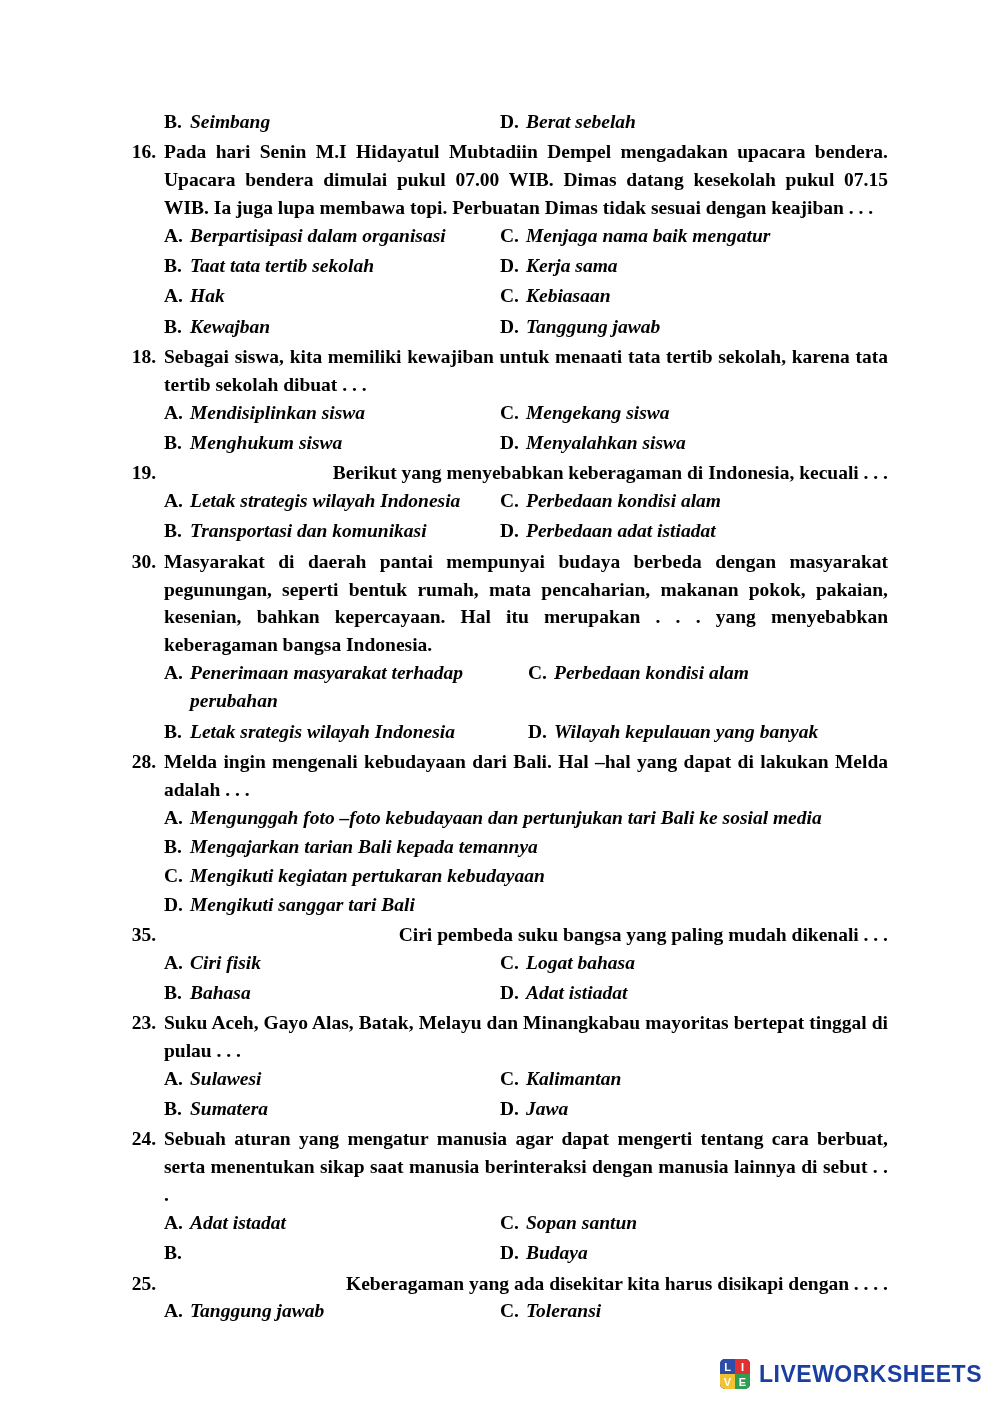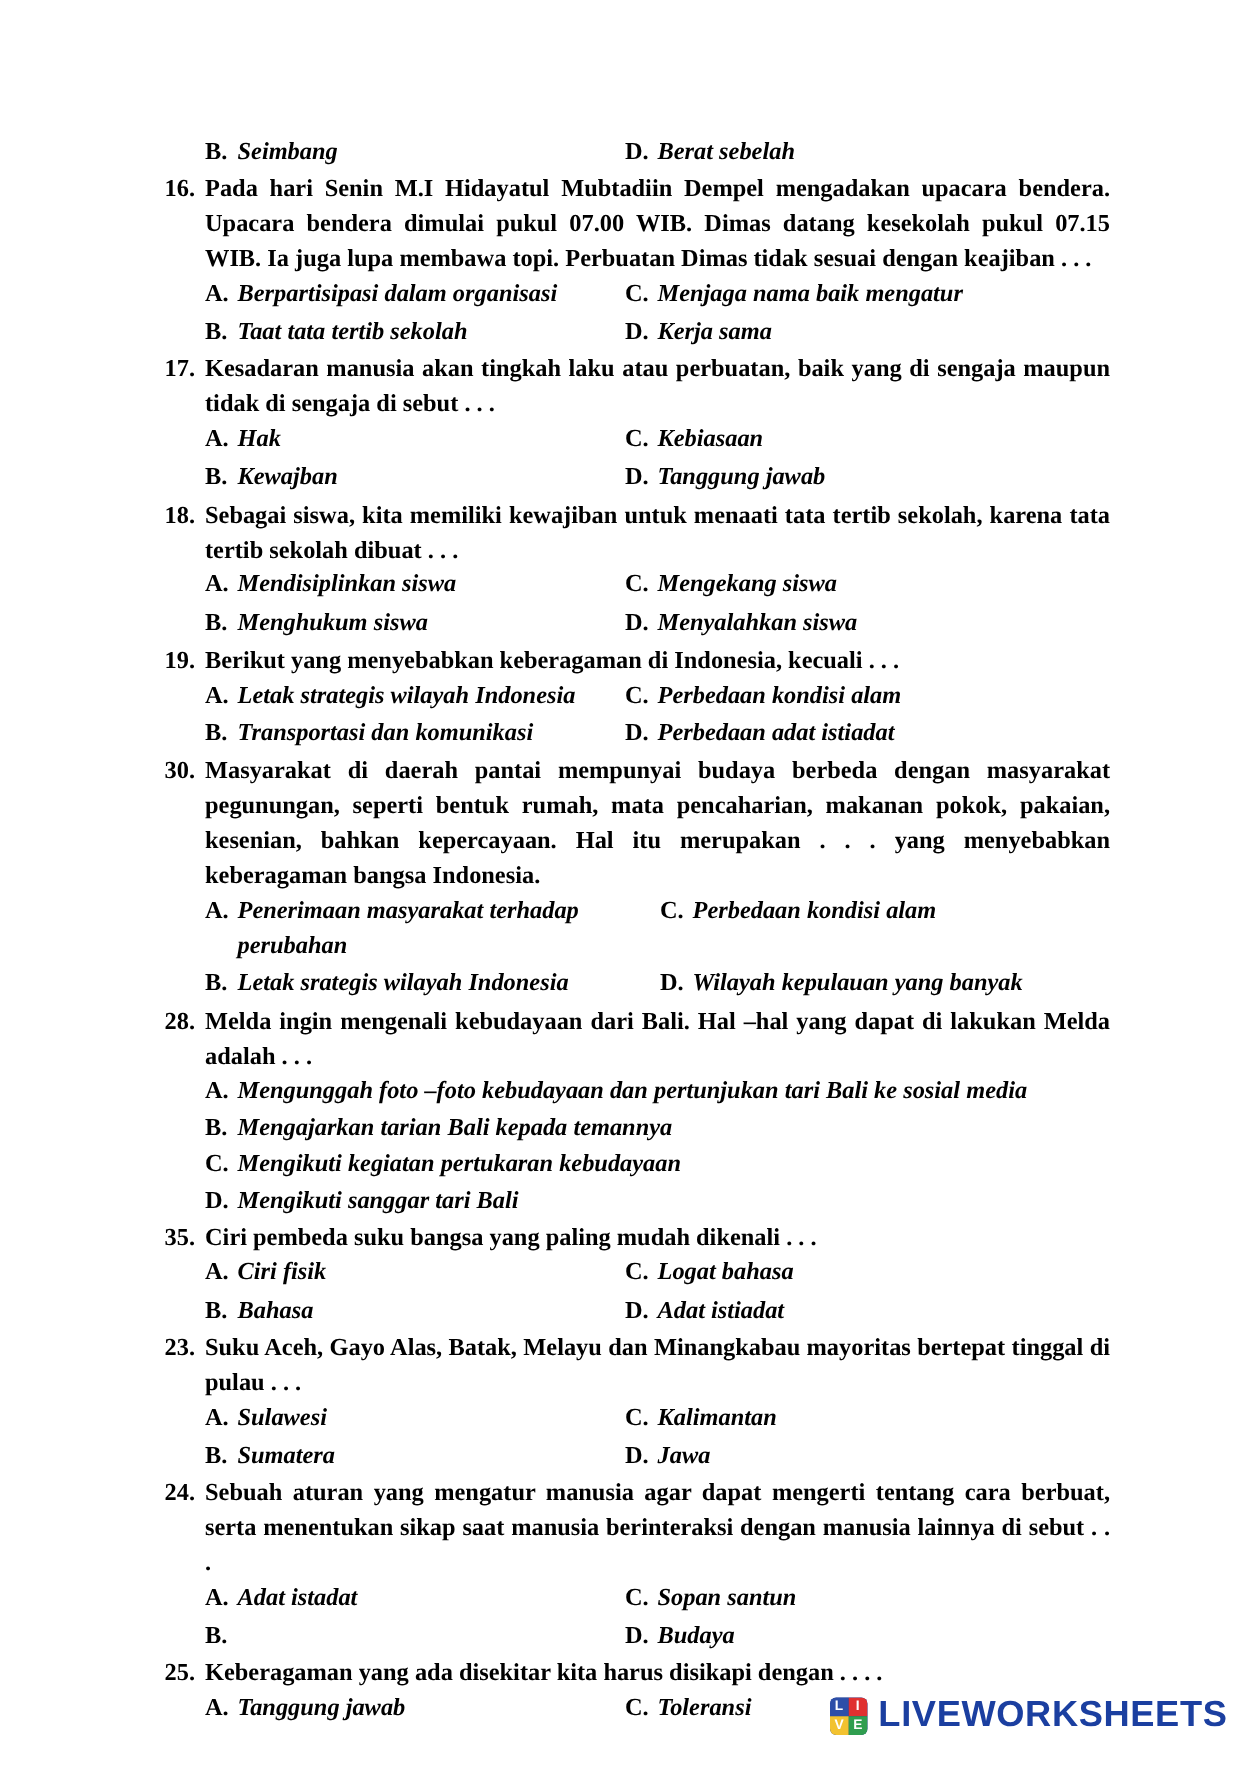--- a/index.html
+++ b/index.html
@@ -74,20 +74,21 @@
   }
   .q-num {
     flex: 0 0 auto;
     width: 36px;
     text-align: right;
     padding-right: 8px;
     box-sizing: border-box;
   }
   .q-text {
     flex: 1 1 auto;
+    text-align: right;
   }
   .justify {
     text-align: justify;
     text-align-last: left;
   }
   .q-options {
     margin-top: 0px;
   }
   
   .opt-full {
@@ -142,21 +143,21 @@
     display: grid;
     grid-template-columns: 1fr 1fr;
     grid-template-rows: 1fr 1fr;
     align-items: center;
     justify-items: center;
     letter-spacing: 0;
   }
   .brand-wrap { position: relative; width: 30px; height: 30px; }
   .brand-text {
     font-family: "Liberation Sans", sans-serif;
-    font-size: 29px;
+    font-size: 23px;
     font-weight: bold;
     color: #1b3fa0;
     letter-spacing: 0.5px;
   }
 </style>
 </head>
 <body>
 
 <div class="page">
   <div class="content">
@@ -195,24 +196,20 @@
           </div>
           <div class="opt-col-b">
             <span class="opt-letter">D.</span>
             <span class="opt-text">Kerja sama</span>
           </div>
         </div>
       </div>
     </div>
 
     <div class="q">
-      <div class="q-head">
-        <span class="q-num">17.</span>
-        <span class="q-text justify">Kesadaran manusia akan tingkah laku atau perbuatan, baik yang di sengaja maupun tidak di sengaja di sebut . . .</span>
-      </div>
       <div class="q-options">
         <div class="opt-row">
           <div class="opt-col-a">
             <span class="opt-letter">A.</span>
             <span class="opt-text">Hak</span>
           </div>
           <div class="opt-col-b">
             <span class="opt-letter">C.</span>
             <span class="opt-text">Kebiasaan</span>
           </div>

